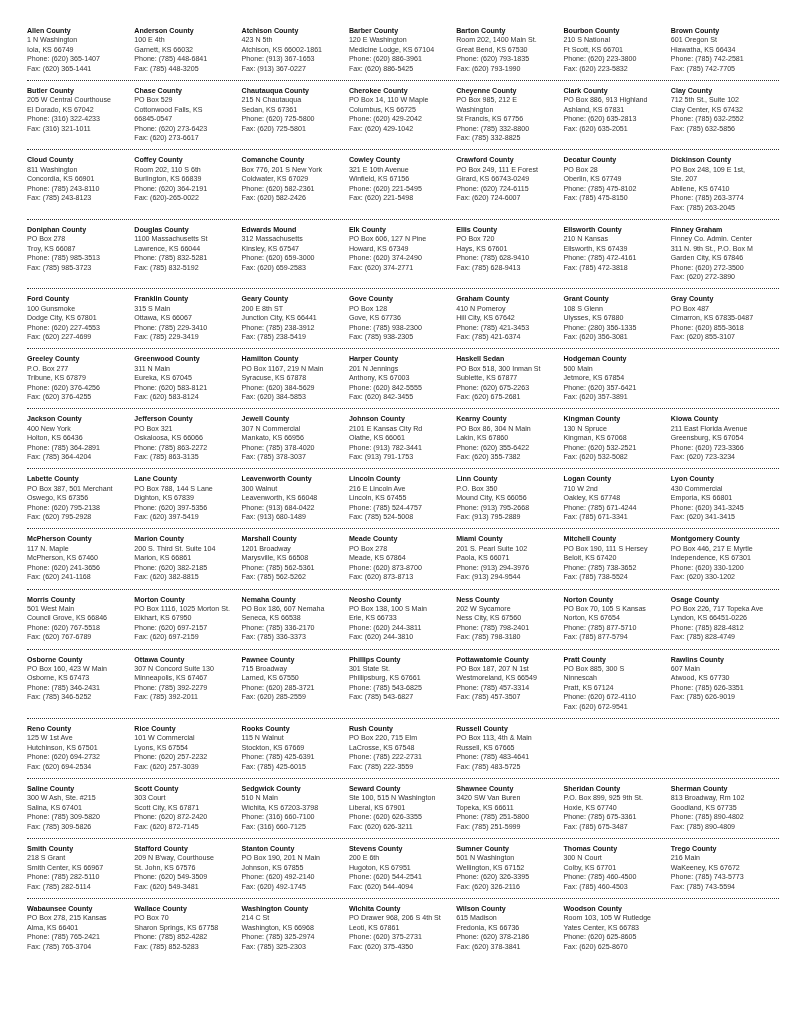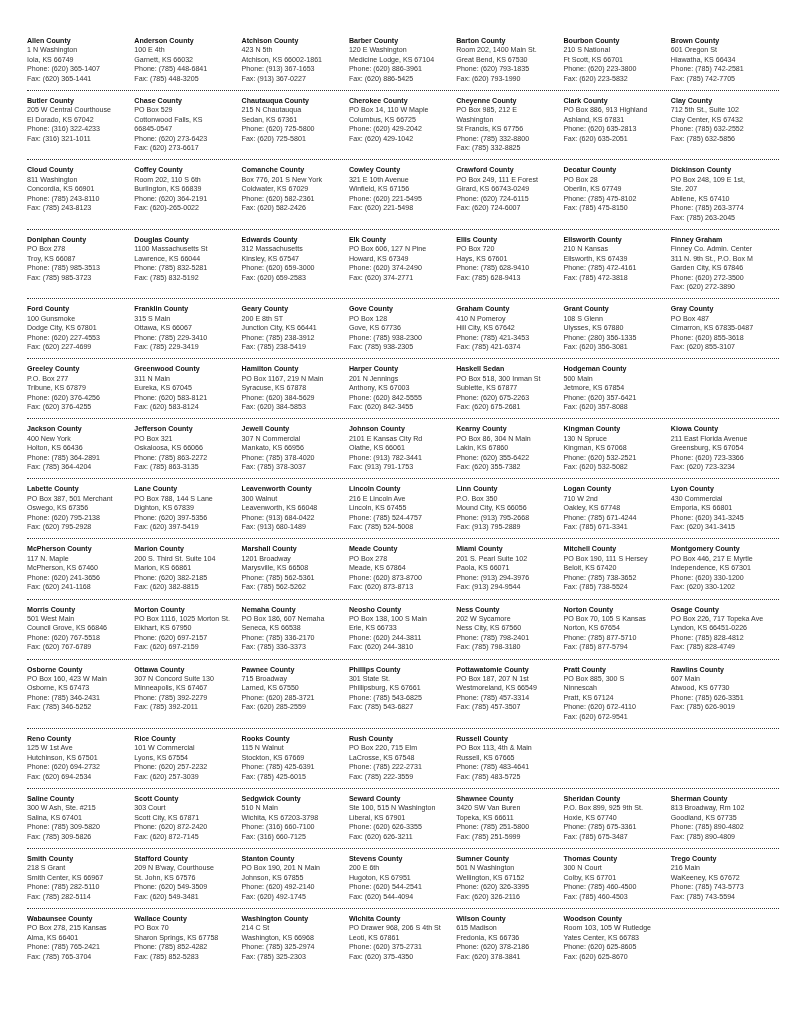--- a/index.html
+++ b/index.html
@@ -2,21 +2,21 @@
 <html><head>
 <meta charset="utf-8">
 <style>
   html, body { margin: 0; padding: 0; background: #ffffff; }
   body {
     width: 800px; height: 1035px; overflow: hidden;
     font-family: "Liberation Sans", sans-serif;
     color: #222;
   }
   #directory {
-    position: absolute; left: 27px; top: 37px; width: 752px;
+    position: absolute; left: 27px; top: 27px; width: 752px;
   }
   .row {
     display: flex;
     padding: 0 0 6px 0;
     border-bottom: 1.3px dotted #333;
     margin-bottom: 6px;
   }
   .row.last { border-bottom: none; }
   .cell {
     width: 107.3px;
@@ -198,21 +198,21 @@
         <div class="line">Fax: (785) 985-3723</div>
       </div>
       <div class="cell">
         <div class="name">Douglas County</div>
         <div class="line">1100 Massachusetts St</div>
         <div class="line">Lawrence, KS 66044</div>
         <div class="line">Phone: (785) 832-5281</div>
         <div class="line">Fax: (785) 832-5192</div>
       </div>
       <div class="cell">
-        <div class="name">Edwards County</div>
+        <div class="name">Edwards Mound</div>
         <div class="line">312 Massachusetts</div>
         <div class="line">Kinsley, KS 67547</div>
         <div class="line">Phone: (620) 659-3000</div>
         <div class="line">Fax: (620) 659-2583</div>
       </div>
       <div class="cell">
         <div class="name">Elk County</div>
         <div class="line">PO Box 606, 127 N Pine</div>
         <div class="line">Howard, KS 67349</div>
         <div class="line">Phone: (620) 374-2490</div>
@@ -326,21 +326,21 @@
         <div class="line">PO Box 518, 300 Inman St</div>
         <div class="line">Sublette, KS 67877</div>
         <div class="line">Phone: (620) 675-2263</div>
         <div class="line">Fax: (620) 675-2681</div>
       </div>
       <div class="cell">
         <div class="name">Hodgeman County</div>
         <div class="line">500 Main</div>
         <div class="line">Jetmore, KS 67854</div>
         <div class="line">Phone: (620) 357-6421</div>
-        <div class="line">Fax: (620) 357-8088</div>
+        <div class="line">Fax: (620) 357-3891</div>
       </div>
     </div>
     <div class="row">
       <div class="cell">
         <div class="name">Jackson County</div>
         <div class="line">400 New York</div>
         <div class="line">Holton, KS 66436</div>
         <div class="line">Phone: (785) 364-2891</div>
         <div class="line">Fax: (785) 364-4204</div>
       </div>

